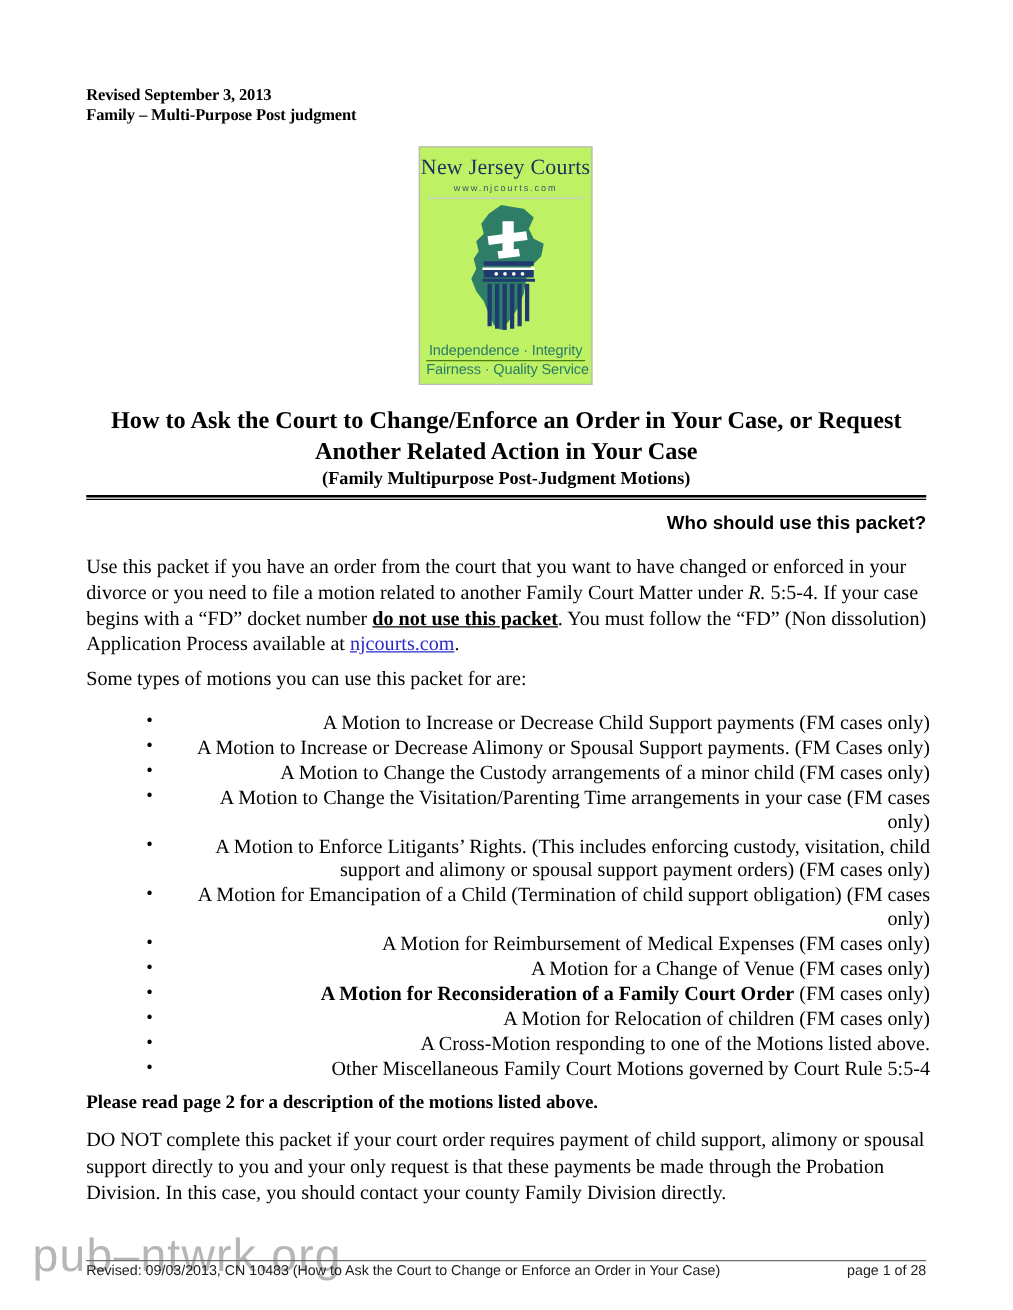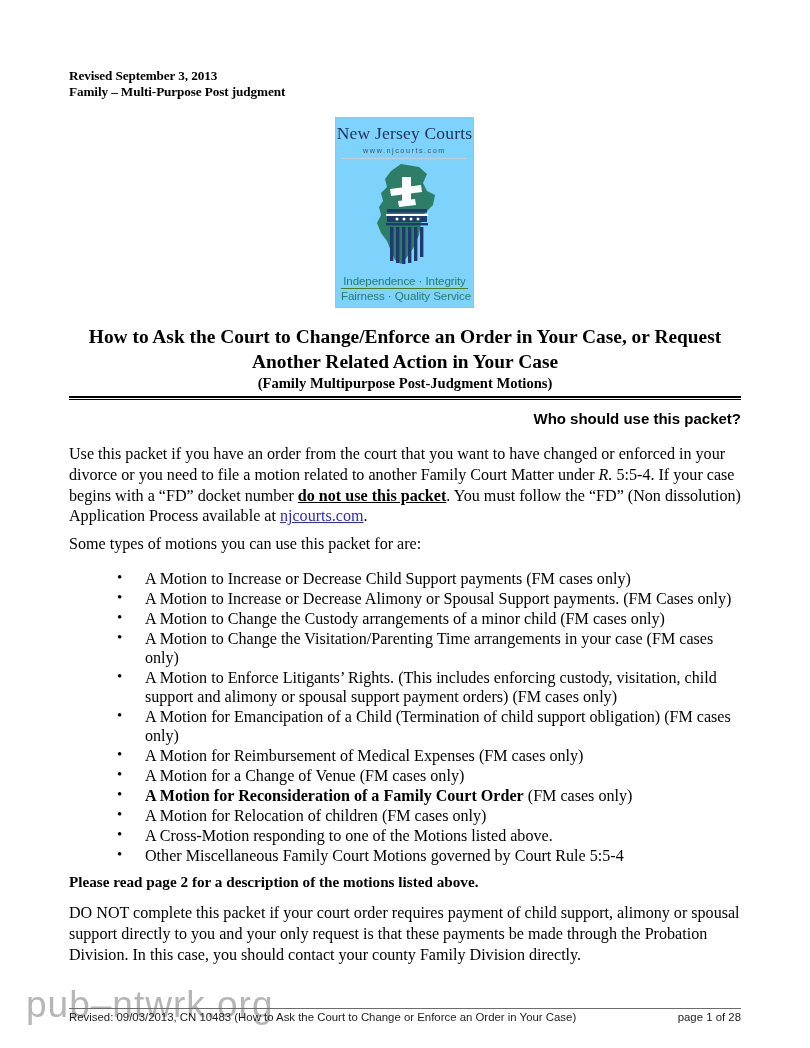--- a/index.html
+++ b/index.html
@@ -34,21 +34,21 @@
   }
 
   
   .logo {
     position: absolute;
     left: 335px;
     top: 117px;
     width: 139px;
     height: 191px;
     border: 1px solid #b9b9be;
-    background: #7dd3fc;
+    background: #bef264;
     box-sizing: border-box;
   }
   .logo-title {
     text-align: center;
     color: #1d2f5c;
     font-family: "Liberation Serif", "DejaVu Serif", serif;
     font-size: 17.5px;
     letter-spacing: 0.2px;
     margin-top: 5px;
     white-space: nowrap;
@@ -164,20 +164,21 @@
     margin: 0;
     padding: 0;
     list-style: none;
     font-size: 16.1px;
     line-height: 19.3px;
   }
   .bullets li {
     position: relative;
     padding-left: 31px;
     margin: 0 0 0.6px 0;
+    text-align: right;
   }
   .bullets li::before {
     content: "\2022";
     position: absolute;
     left: 3px;
     top: -1px;
     font-size: 15px;
   }
   .b-strong { font-weight: bold; }
 

